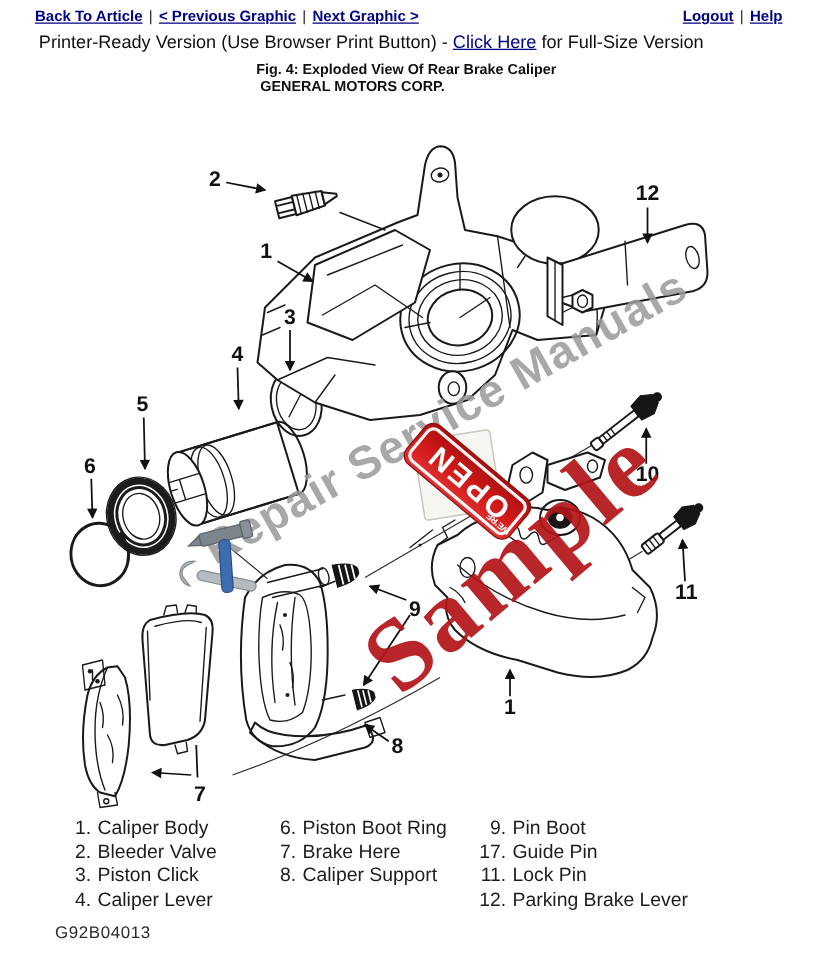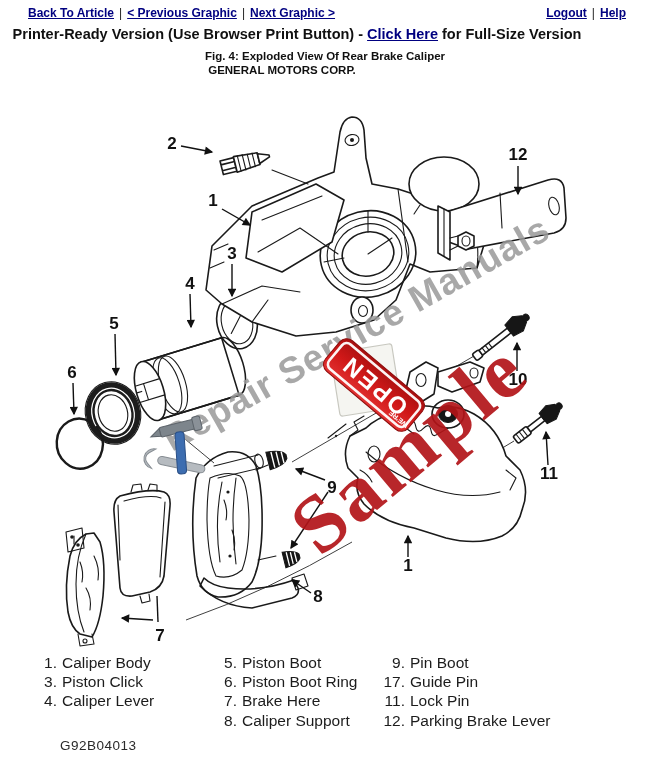--- a/index.html
+++ b/index.html
@@ -2,32 +2,32 @@
 <html><head>
 <meta charset="utf-8">
 <style>
   html,body{margin:0;padding:0;width:650px;height:764px;background:#fff;overflow:hidden;
     font-family:"Liberation Sans",sans-serif;}
   .nav-row{position:absolute;top:6px;left:28px;right:24px;display:flex;
     justify-content:space-between;font-size:12px;font-weight:bold;white-space:nowrap;gap:23px;}
   .nav-group a{color:#000080;text-decoration:underline;cursor:pointer;}
   .nav-sep{color:#222;font-weight:normal;padding:0 5px;}
   .printer-line{position:absolute;top:26px;left:0;width:594px;text-align:center;
-    font-size:14.5px;font-weight:bold;color:#101010;}
+    font-size:14.5px;font-weight:normal;color:#101010;}
   .printer-line a{color:#000080;text-decoration:underline;cursor:pointer;}
   .fig-caption{position:absolute;top:50px;left:0;width:650px;text-align:center;
     font-size:11.5px;font-weight:bold;color:#101010;}
   .org-line{position:absolute;top:64px;left:0;width:564px;text-align:center;
     font-size:11.5px;font-weight:bold;color:#101010;}
   .legend{position:absolute;top:653px;left:0;width:650px;}
   .legend-col{position:absolute;top:0;}
-  .legend-col.c1{left:32px}.legend-col.c2{left:212px}.legend-col.c3{left:380px}
+  .legend-col.c1{left:48px}.legend-col.c2{left:212px}.legend-col.c3{left:380px}
   .li{font-size:15.5px;line-height:19.2px;color:#1c1c1c;white-space:nowrap;}
   .li .num{display:inline-block;min-width:25px;text-align:right;margin-right:5px;}
-  .doc-code{position:absolute;top:738px;left:60px;font-size:13.5px;color:#2a2a2a;
+  .doc-code{position:absolute;top:738px;left:44px;font-size:13.5px;color:#2a2a2a;
     letter-spacing:.5px;}
   svg{position:absolute;top:0;left:0;}
   .ln{fill:none;stroke:#1a1a1a;stroke-width:1.6;stroke-linejoin:round;stroke-linecap:round;}
   .lt{fill:none;stroke:#1a1a1a;stroke-width:1.1;stroke-linejoin:round;stroke-linecap:round;}
   .hair{fill:none;stroke:#2a2a2a;stroke-width:.9;}
   .wf{fill:#fff;stroke:#1a1a1a;stroke-width:1.6;stroke-linejoin:round;}
   .dk{fill:#161616;stroke:#161616;stroke-width:1;}
   .callout{font-size:17px;font-weight:bold;fill:#111;}
   .lead{fill:none;stroke:#111;stroke-width:1.4;}
 </style>
@@ -266,25 +266,25 @@
       <text transform="rotate(-90)" x="-52" y="-8" font-size="7" font-weight="bold" fill="#ffffff">WE'RE</text>
     </g>
 
     <text transform="translate(320,558) rotate(-40)" font-size="82" font-weight="bold" letter-spacing="3" font-family="Liberation Serif, serif" fill="#b21418" opacity="0.92">Sample</text>
   </g>
 </svg>
 
 <div class="legend">
   <div class="legend-col c1">
     <div class="li"><span class="num">1.</span><span>Caliper Body</span></div>
+    <div class="li"><span class="num">2.</span><span>Bleeder Valve</span></div>
     <div class="li"><span class="num">3.</span><span>Piston Click</span></div>
     <div class="li"><span class="num">4.</span><span>Caliper Lever</span></div>
   </div>
   <div class="legend-col c2">
-    <div class="li"><span class="num">5.</span><span>Piston Boot</span></div>
     <div class="li"><span class="num">6.</span><span>Piston Boot Ring</span></div>
     <div class="li"><span class="num">7.</span><span>Brake Here</span></div>
     <div class="li"><span class="num">8.</span><span>Caliper Support</span></div>
   </div>
   <div class="legend-col c3">
     <div class="li"><span class="num">9.</span><span>Pin Boot</span></div>
     <div class="li"><span class="num">17.</span><span>Guide Pin</span></div>
     <div class="li"><span class="num">11.</span><span>Lock Pin</span></div>
     <div class="li"><span class="num">12.</span><span>Parking Brake Lever</span></div>
   </div>

